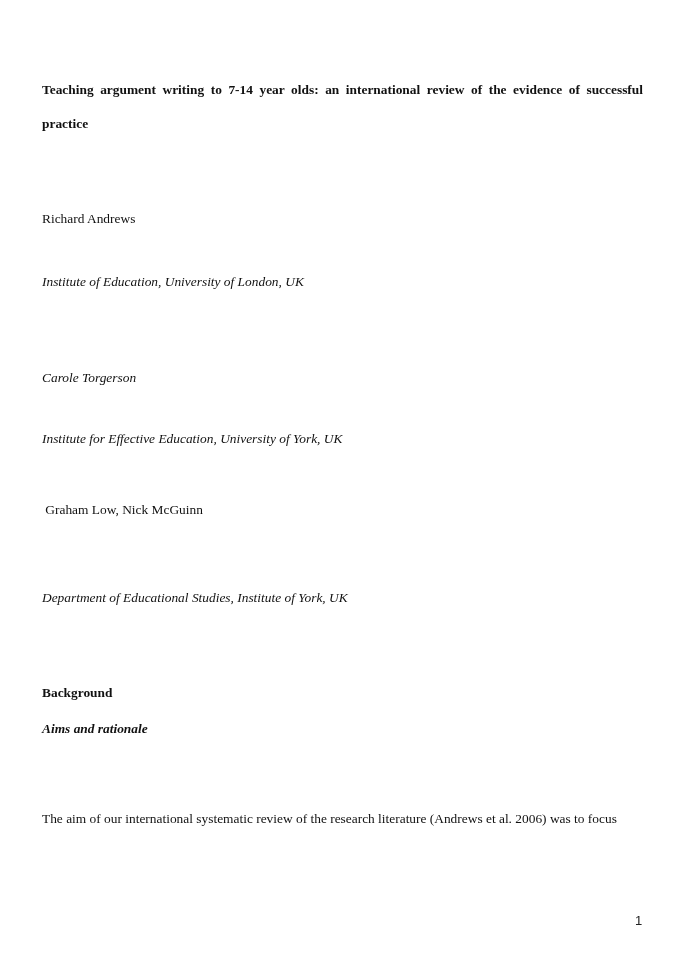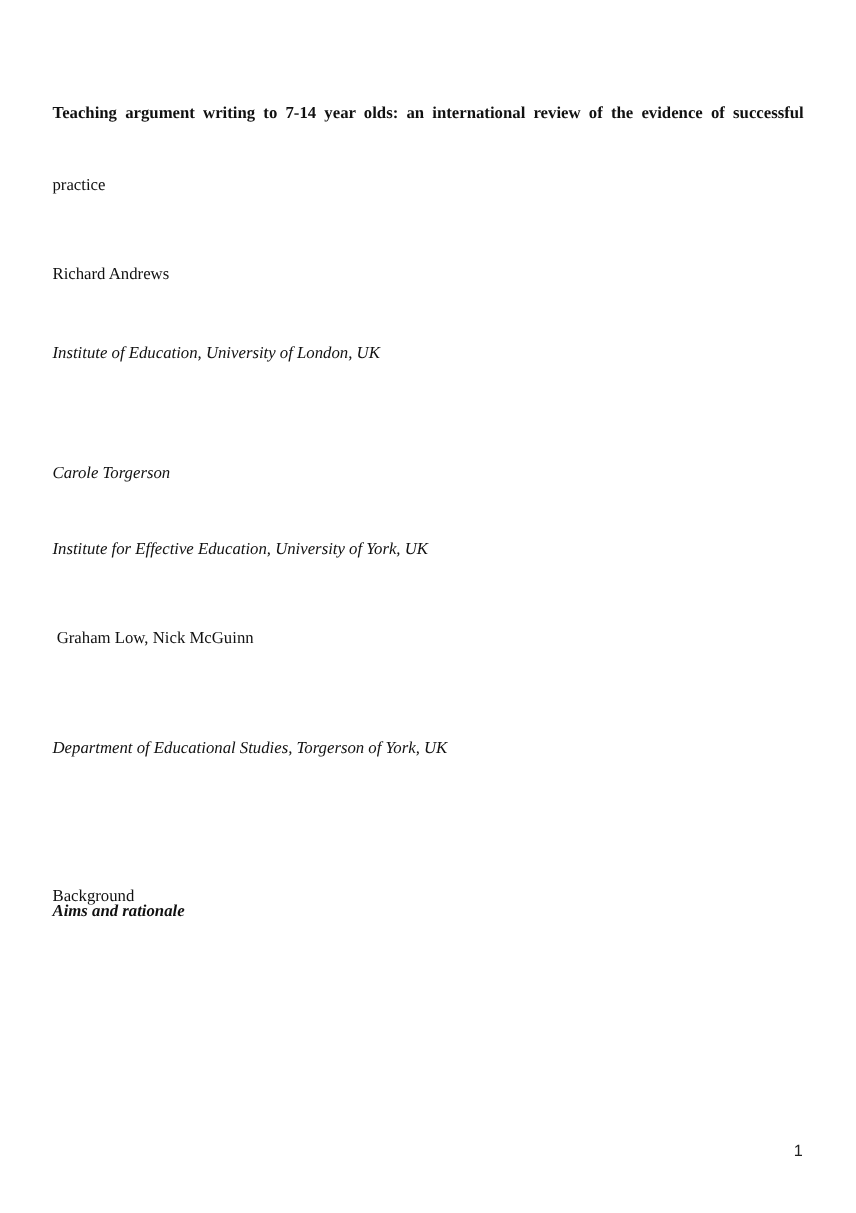--- a/index.html
+++ b/index.html
@@ -1,21 +1,21 @@
 <!DOCTYPE html>
 <html><head>
 <meta charset="utf-8">
 <style>
   html, body { margin: 0; padding: 0; background: #ffffff; }
   body { width: 685px; height: 970px; position: relative; overflow: hidden;
          font-family: "Liberation Serif", serif; color: #111; }
   .line { position: absolute; left: 42px; font-size: 13.4px; white-space: nowrap; }
   .title { position: absolute; left: 42px; width: 601px; font-size: 13.4px; font-weight: bold;
            text-align: justify; text-align-last: justify; }
-  .bold { font-weight: normal; margin-top: 24px; }
+  .bold { font-weight: bold; }
   .ital { font-style: italic; }
   .bi { font-weight: bold; font-style: italic; }
   .para { position: absolute; left: 42px; width: 601px; font-size: 13.4px; line-height: 31.5px; }
   .para span { display: block; white-space: nowrap; }
   .pnum { position: absolute; left: 635px; top: 913px; font-family: "Liberation Sans", sans-serif;
           font-size: 13px; color: #222; }
 </style>
 </head>
 <body>
 
@@ -23,22 +23,23 @@
   <div class="title" style="top:82px;">Teaching argument writing to 7-14 year olds: an international review of the evidence of successful</div>
   <div class="line bold" style="top:116px;">practice</div>
 
   <div class="line" style="top:211px;">Richard Andrews</div>
   <div class="line ital" style="top:274px;">Institute of Education, University of London, UK</div>
 
   <div class="line" style="top:370px;font-style:italic;">Carole Torgerson</div>
   <div class="line ital" style="top:431px;">Institute for Effective Education, University of York, UK</div>
 
   <div class="line" style="top:502px; white-space:pre;"> Graham Low, Nick McGuinn</div>
-  <div class="line ital" style="top:590px;">Department of Educational Studies, Torgerson of York, UK</div>
+  <div class="line ital" style="top:590px;">Department of Educational Studies, Institute of York, UK</div>
 
   <div class="line bold" style="top:685px;text-align:center;">Background</div>
   <div class="line bi" style="top:721px;">Aims and rationale</div>
 
   <div class="para" style="top:803px;">
+    <span>The aim of our international systematic review of the research literature (Andrews et al. 2006) was to focus</span>
   </div>
 
   <div class="pnum">1</div>
 </div>
 
 </body></html>

